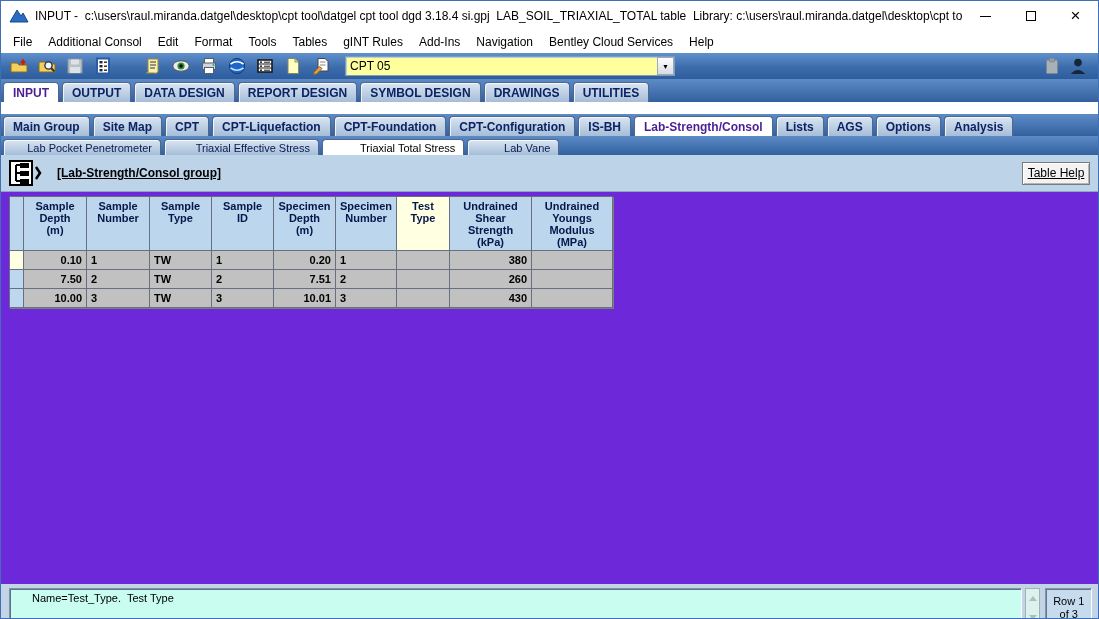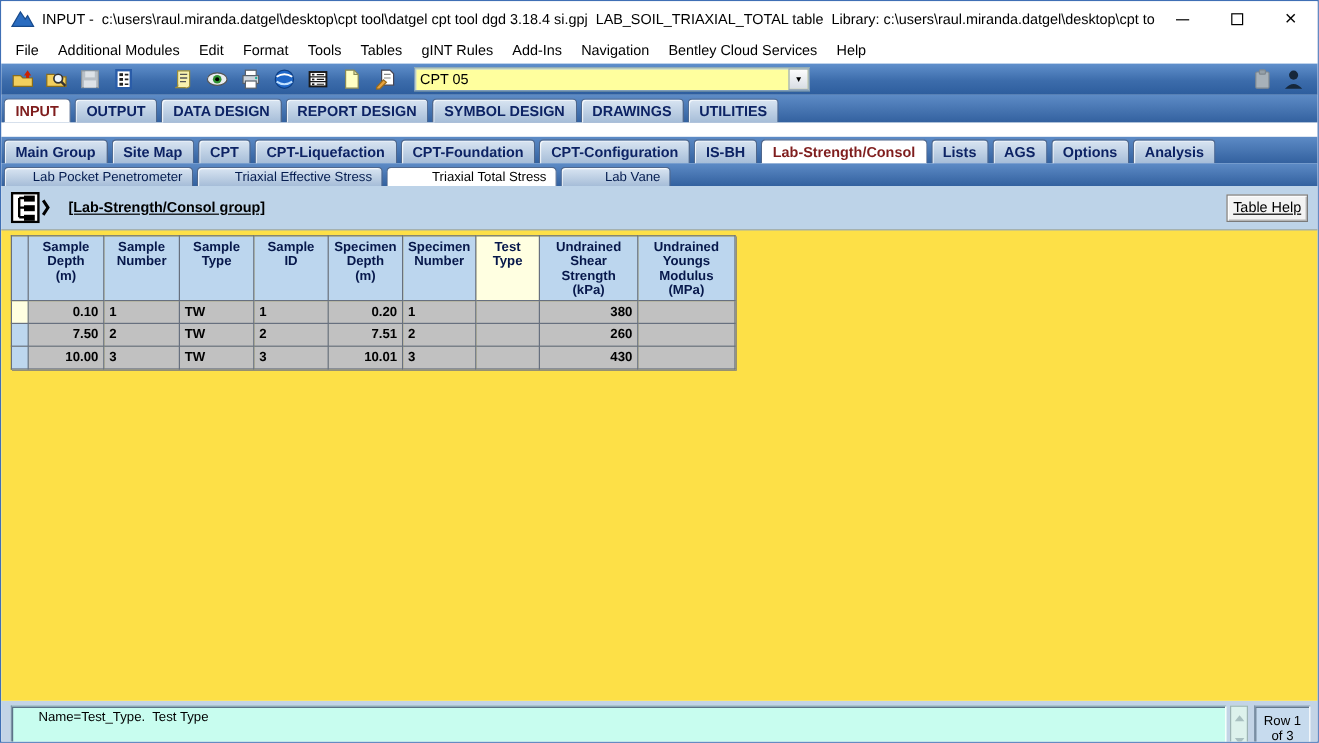--- a/index.html
+++ b/index.html
@@ -34,35 +34,35 @@
   .tb-right .tb-btn { margin-right:2px; }
 
   
   .tabrow { display:flex; align-items:flex-end; background:linear-gradient(180deg,#5d8bc6,#33619f); padding-left:2px; }
   .tabrow1 { height:23px; }
   .tabrow2 { height:22px;margin-top:12px; }
   .tabrow3 { height:19px; background:linear-gradient(180deg,#54籃82c0,#33619f); }
   .tab { flex:0 0 auto; margin-right:3px; border:1px solid #4f678c; border-bottom:none; border-radius:4px 4px 0 0;
          background:linear-gradient(180deg,#d9e5f2 0%,#a6bdd8 100%); box-shadow:inset 1px 1px 0 rgba(255,255,255,.75);
          color:#0d2364; font-weight:bold; font-size:12px; padding:3px 9px 2px; white-space:nowrap; cursor:default; }
-  .tab.active { background:#fff; color:#7f1d1d; box-shadow:none; }
+  .tab.active { background:#fff; color:#4c1d95; box-shadow:none; }
   .tabrow3 .tab { font-weight:normal; font-size:11px; padding:2px 8px 1px; text-align:right; color:#041c50; }
   .tabrow3 .tab:nth-child(1){ min-width:158px; } .tabrow3 .tab:nth-child(2){ min-width:155px; }
   .tabrow3 .tab:nth-child(3){ min-width:120px; } .tabrow3 .tab:nth-child(4){ min-width:92px; }
   .tabrow3 .tab.active { color:#000;padding-left:37px; }
 
   
   .groupbar { height:36px; background:#bdd3e8; display:flex; align-items:center; padding:0 8px;text-decoration:underline; }
   .tree-icon { display:inline-flex; margin-right:14px; }
   .group-label { font-size:12px; font-weight:bold; color:#000; }
   .help-btn { margin-left:auto; width:68px; height:23px; font-family:inherit; font-size:12px; color:#000;
               background:#f3f3f3; border:1px solid #7a7a7a; box-shadow:inset 1px 1px 0 #fff, inset -1px -1px 0 #b5b5b5; }
 
   
-  .content { height:393px; background:#fde047; position:relative; border-top:1px solid #8fa5c0; }
+  .content { height:393px; background:#6d28d9; position:relative; border-top:1px solid #8fa5c0; }
   table.grid { position:absolute; left:8px; top:4px; border-collapse:collapse; box-shadow:1px 1px 0 #7d7d7d; }
   table.grid th, table.grid td { border:1px solid #67707f; font-size:11px; font-weight:bold; }
   table.grid th { background:#bcd6ee; color:#06174a; vertical-align:top; padding:3px 2px 2px; white-space:pre-line; height:54px; line-height:12px; text-align:center; }
   table.grid th.cream { background:#ffffe1; }
   table.grid td { height:19px; padding:1px 4px; color:#000; background:#c1c1c1; }
   td.align-right { text-align:right; } td.align-left { text-align:left; }
   td.bg-orange { background:#fbbb71; } td.bg-yellow { background:#e3d571; }
   td.sel { padding:0; } td.sel.cream { background:#ffffe1; } td.sel.blue { background:#bdd7ee; }
 
   
@@ -96,21 +96,21 @@
           <span class="glyph-max"></span>
         </div>
       <div class="win-btn">
           <span class="glyph-close">×</span>
         </div>
     </div>
   </div>
 
   <div class="menubar">
       <span class="menu-item">File</span>
-      <span class="menu-item">Additional Modules</span>
+      <span class="menu-item">Additional Consol</span>
       <span class="menu-item">Edit</span>
       <span class="menu-item">Format</span>
       <span class="menu-item">Tools</span>
       <span class="menu-item">Tables</span>
       <span class="menu-item">gINT Rules</span>
       <span class="menu-item">Add-Ins</span>
       <span class="menu-item">Navigation</span>
       <span class="menu-item">Bentley Cloud Services</span>
       <span class="menu-item">Help</span>
     </div>

